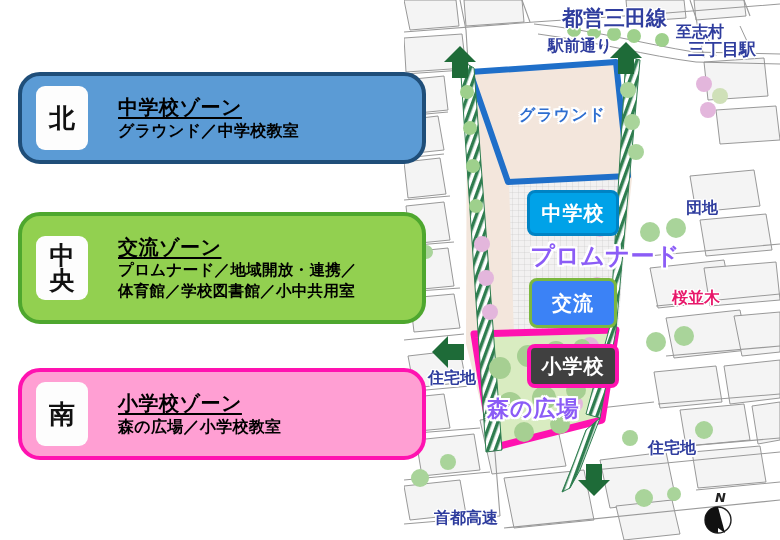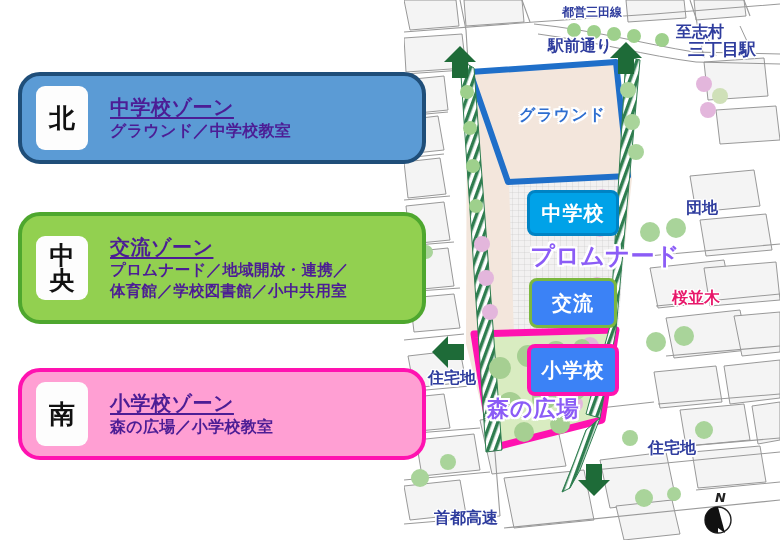--- a/index.html
+++ b/index.html
@@ -8,21 +8,21 @@
   #stage{position:relative;width:780px;height:540px;background:#ffffff;}
 
   
   .card{position:absolute;display:flex;align-items:center;border-radius:22px;box-sizing:border-box;}
   .card .badge{
     width:52px;height:64px;background:#fdfdfd;border-radius:9px;
     display:flex;flex-direction:column;align-items:center;justify-content:center;
     color:#111;font-weight:bold;line-height:1.0;flex:none;margin-left:14px;
   }
   .card .badge span{display:block;font-size:26px;letter-spacing:0;}
-  .card .txt{margin-left:22px;color:#4c1d95;}
+  .card .txt{margin-left:30px;color:#000000;}
   .card .t1{font-size:20px;font-weight:bold;text-decoration:underline;text-underline-offset:3px;
             line-height:1.25;letter-spacing:0.5px;}
   .card .t2{font-size:16px;font-weight:bold;line-height:1.35;letter-spacing:0.3px;}
 
   #card-north{left:18px;top:72px;width:408px;height:92px;background:#5B9BD5;border:4px solid #1F4E79;}
   #card-center{left:18px;top:212px;width:408px;height:112px;background:#92D050;border:4px solid #4EA72E;}
   #card-south{left:18px;top:368px;width:408px;height:92px;background:#FF9FD3;border:4px solid #FF12B0;}
   #card-center .badge span{font-size:25px;}
   #card-center .t2{font-size:15.5px;}
 
@@ -43,21 +43,21 @@
                       -2px -2px #fff,2px 2px #fff,-2px 2px #fff,2px -2px #fff,
                       -2px 0 #fff,0 2px #fff;}
   #lbl-ground{color:#2f6fd0;font-size:16px;letter-spacing:1px;left:519px;top:105px;}
   #lbl-morihiroba{color:#8b5cf6;font-size:22px;letter-spacing:1px;left:487px;top:394px;}
 
   
   .pill{position:absolute;border-radius:8px;display:flex;align-items:center;justify-content:center;
         color:#fff;font-weight:bold;font-size:20px;letter-spacing:1px;box-sizing:border-box;}
   #pill-jhs{left:527px;top:190px;width:92px;height:46px;background:#00A2E8;border:3px solid #0083c4;}
   #pill-kou{left:529px;top:278px;width:88px;height:50px;background:#3b82f6;border:3px solid #7cb83f;}
-  #pill-es{left:527px;top:344px;width:92px;height:52px;background:#3b82f6;border:4px solid #FF12B0;}
+  #pill-es{left:527px;top:344px;width:92px;height:44px;background:#404040;border:4px solid #FF12B0;}
   #prom-text{position:absolute;left:495px;top:240px;width:185px;text-align:right;
              color:#8b5cf6;font-size:24px;font-weight:bold;letter-spacing:0.5px;
              text-shadow:-2px 0 #fff,2px 0 #fff,0 -2px #fff,0 2px #fff,
                          -2px -2px #fff,2px 2px #fff,-2px 2px #fff,2px -2px #fff;}
 
   
   #compass{position:absolute;left:700px;top:492px;width:42px;height:44px;}
   #compass .n{position:absolute;left:15px;top:-2px;font-size:13px;font-weight:bold;
               color:#222;font-style:italic;}
 </style>
@@ -247,21 +247,21 @@
       <path d="M196 418 L186 444 L176 470 L166 488 L158 492 L170 462 L182 430 Z" fill="url(#hatchGreen)" stroke="#2e7d4f" stroke-width="1"></path>
     </svg>
 
   </div>
 
   <div class="big-white" id="lbl-ground">グラウンド</div>
   <div class="big-white" id="lbl-morihiroba">森の広場</div>
 
   <div id="prom-text">プロムナード</div>
 
-  <div class="mlabel" style="left:562px;top:4px;font-size:12px;">都営三田線</div>
+  <div class="mlabel" style="left:562px;top:4px;font-size:21px;">都営三田線</div>
   <div class="mlabel" style="left:676px;top:22px;font-size:16px;">至志村</div>
   <div class="mlabel" style="left:548px;top:36px;font-size:16px;">駅前通り</div>
   <div class="mlabel" style="left:688px;top:38px;font-size:17px;">三丁目駅</div>
   <div class="mlabel" style="left:686px;top:198px;font-size:16px;">団地</div>
   <div class="mlabel red" style="left:672px;top:288px;font-size:16px;">桜並木</div>
   <div class="mlabel" style="left:428px;top:368px;font-size:16px;">住宅地</div>
   <div class="mlabel" style="left:648px;top:438px;font-size:16px;">住宅地</div>
   <div class="mlabel" style="left:434px;top:508px;font-size:16px;">首都高速</div>
 
   <div class="pill" id="pill-jhs">

